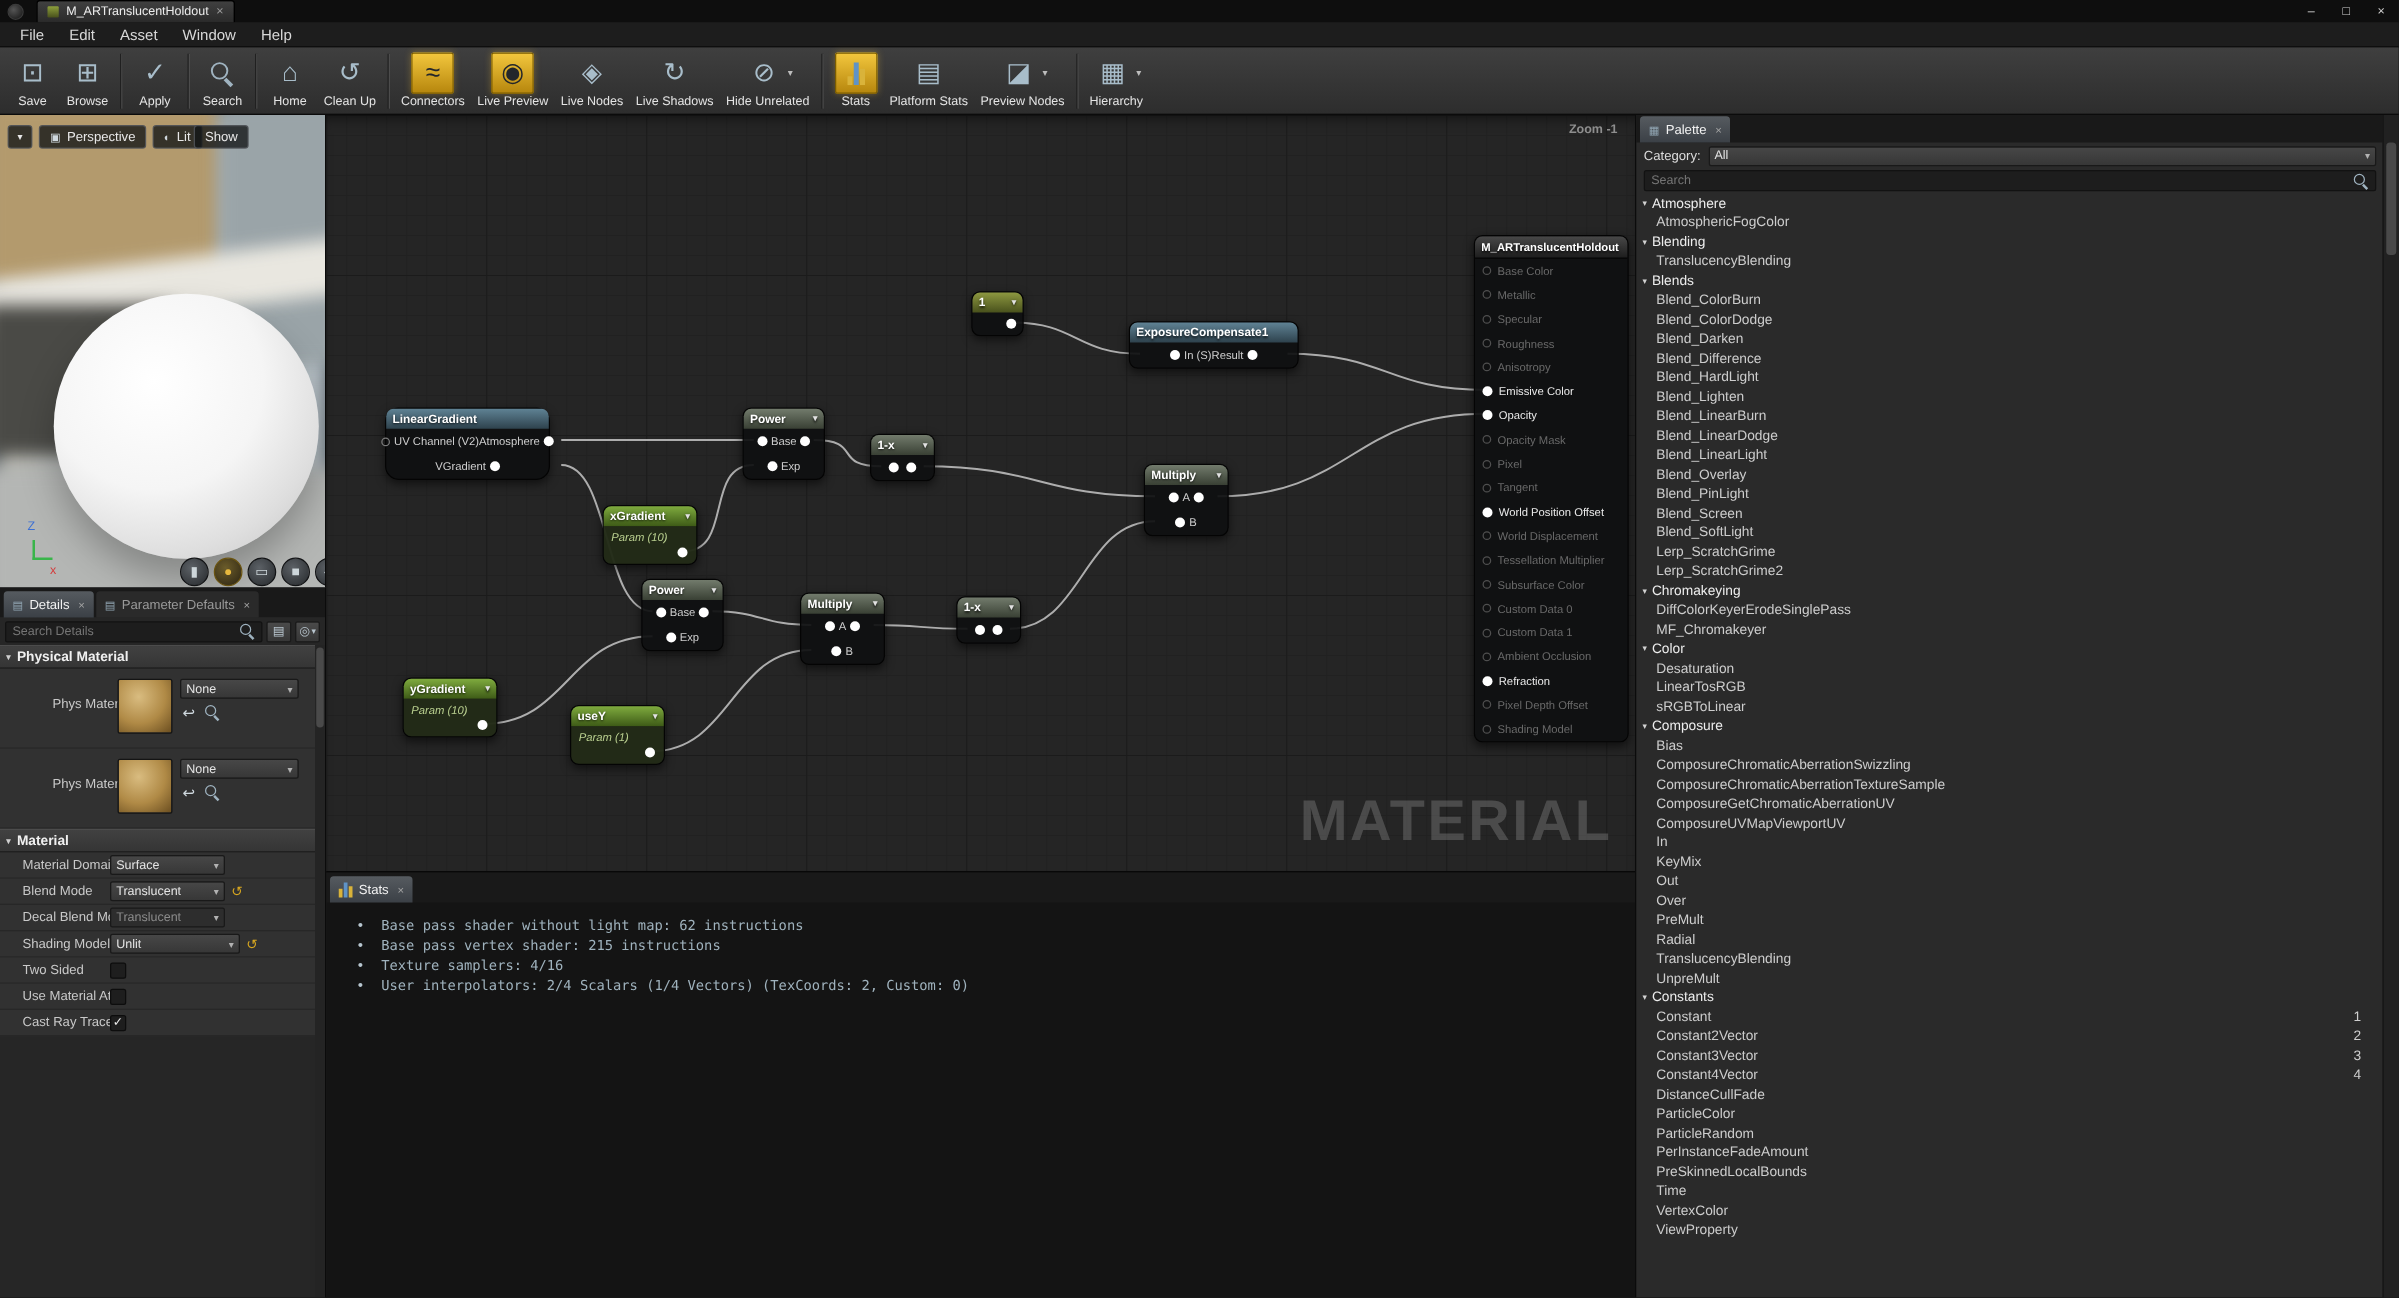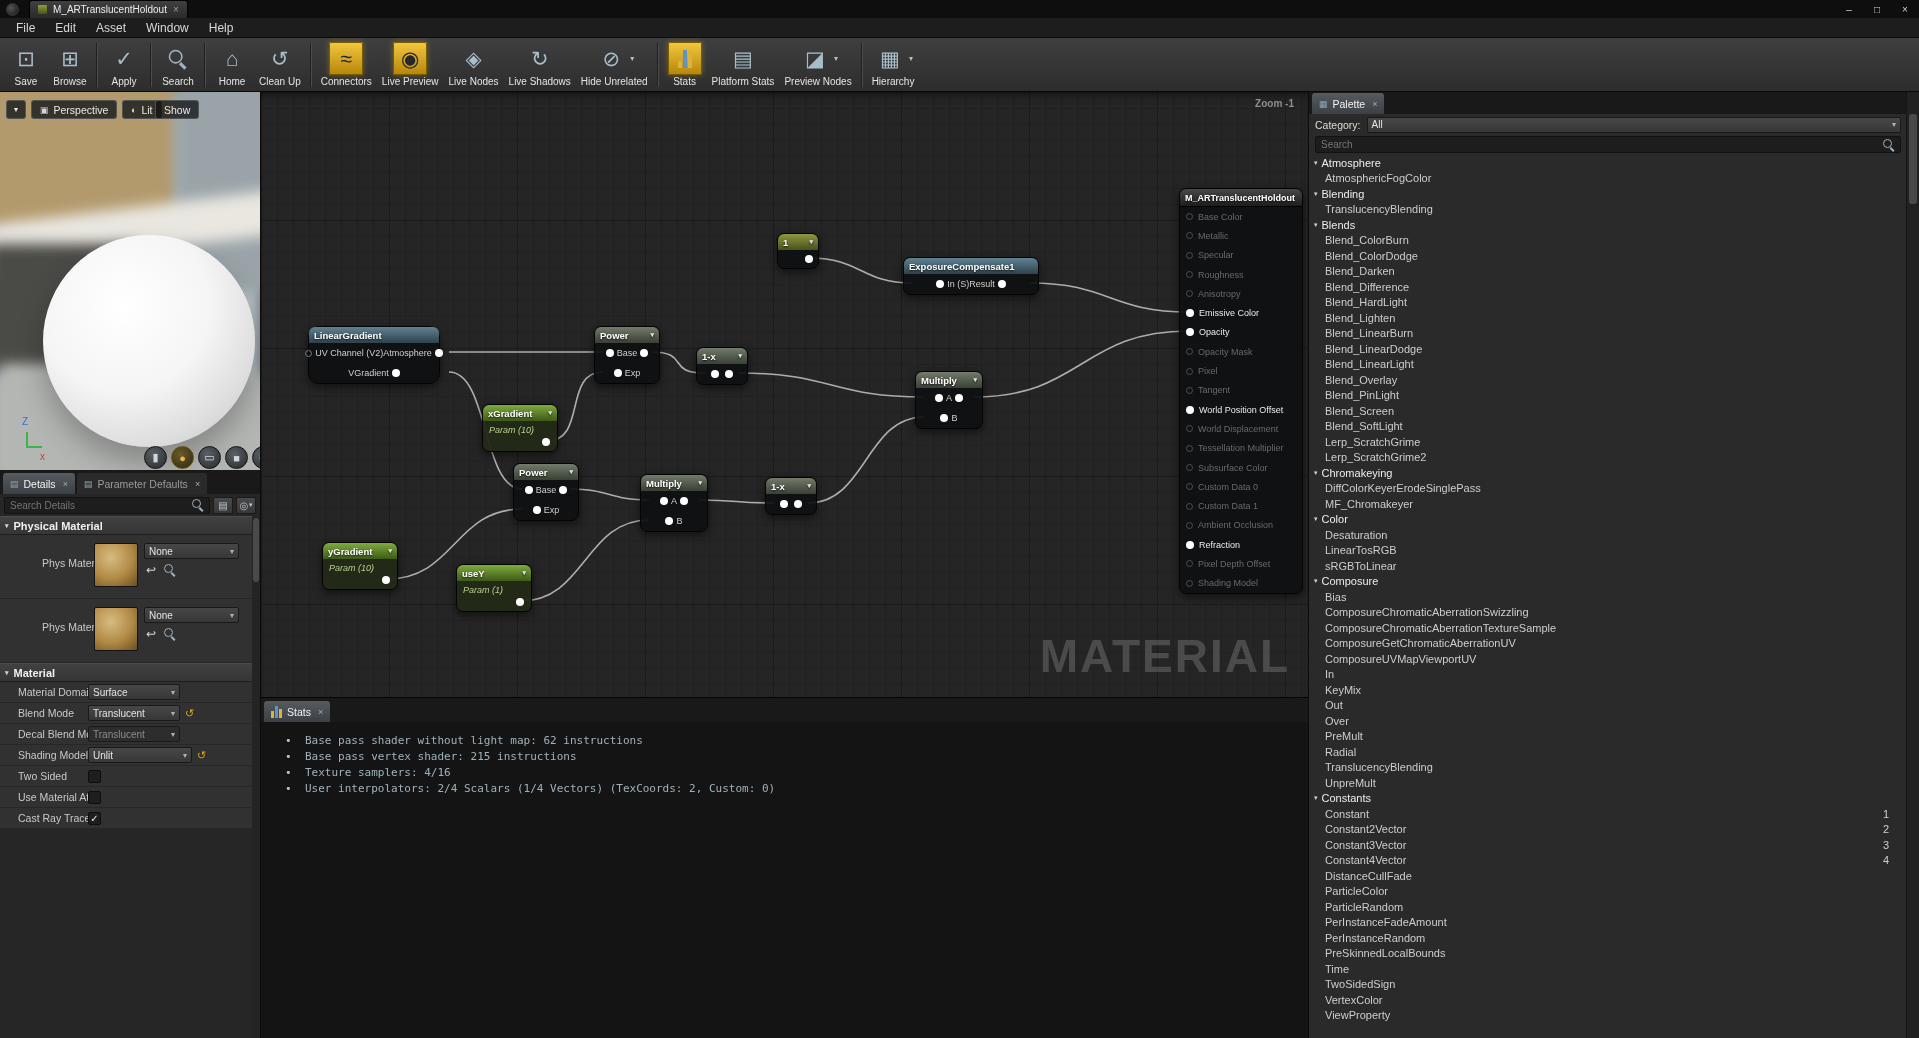--- a/index.html
+++ b/index.html
@@ -978,30 +978,24 @@
         <div class="pi">
           <span>ParticleColor</span>
         </div>
         <div class="pi">
           <span>ParticleRandom</span>
         </div>
         <div class="pi">
           <span>PerInstanceFadeAmount</span>
         </div>
         <div class="pi">
-          <span>PerInstanceRandom</span>
-        </div>
-        <div class="pi">
           <span>PreSkinnedLocalBounds</span>
         </div>
         <div class="pi">
           <span>Time</span>
-        </div>
-        <div class="pi">
-          <span>TwoSidedSign</span>
         </div>
         <div class="pi">
           <span>VertexColor</span>
         </div>
         <div class="pi">
           <span>ViewProperty</span>
         </div>
       </div>
     <div id="palette-scroll">
       <div id="palette-thumb"></div>

